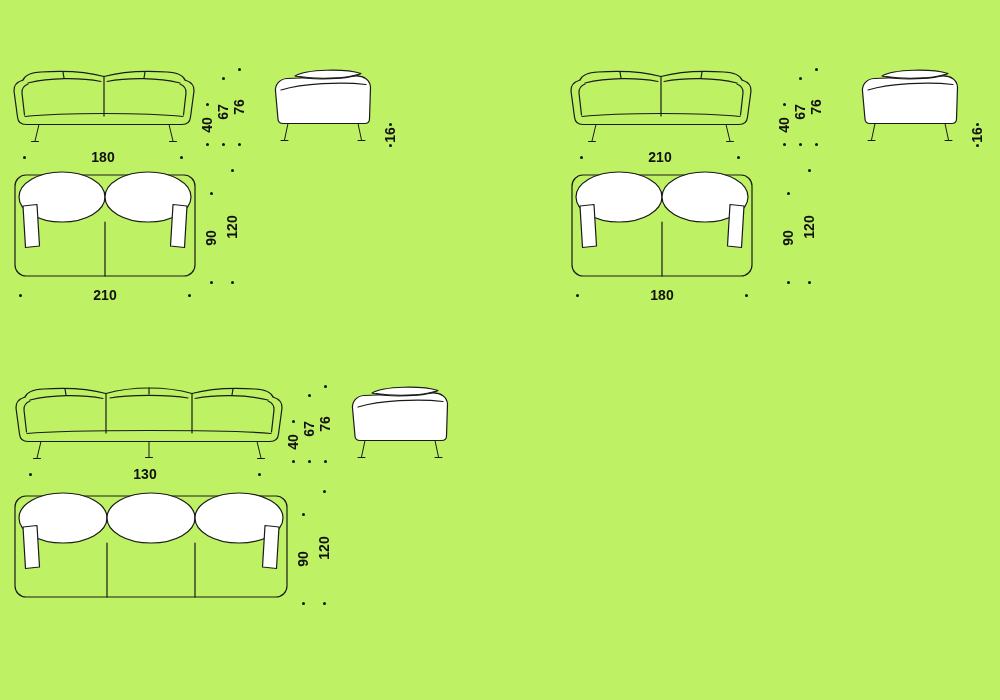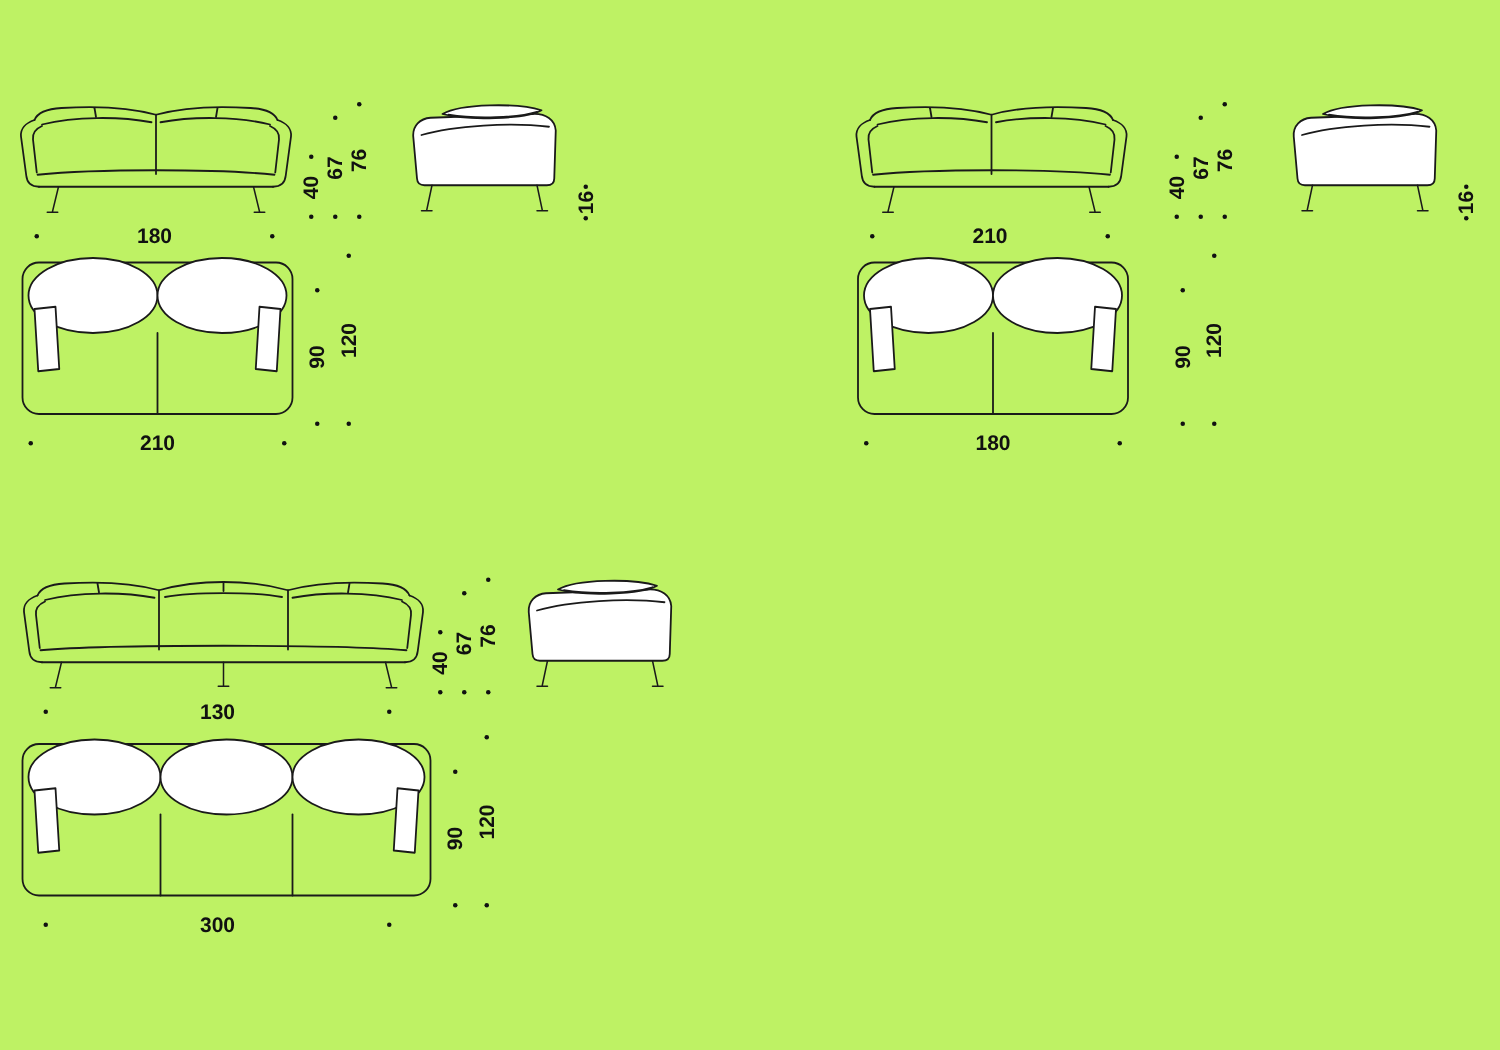--- a/index.html
+++ b/index.html
@@ -232,23 +232,20 @@
       <rect x="3" y="7" width="272" height="101" rx="11"></rect>
       <ellipse cx="51" cy="29" rx="44" ry="25" fill="#ffffff"></ellipse>
       <ellipse cx="139" cy="29" rx="44" ry="25" fill="#ffffff"></ellipse>
       <ellipse cx="227" cy="29" rx="44" ry="25" fill="#ffffff"></ellipse>
       <path d="M95,54 L95,108"></path>
         <path d="M183,54 L183,108"></path>
       <path d="M11,38 L25,36.5 L27.5,78 L13.5,79.5 Z" fill="#ffffff"></path>
       <path d="M267,38 L253,36.5 L250.5,78 L264.5,79.5 Z" fill="#ffffff"></path>
     </g>
   </svg>
-  <div class="hdim" style="left:30px; top:608px; width:230px;">
-    <span class="hlabel">300</span>
-  </div>
   <div class="vdim" style="left:296px; top:514px; height:90px;">
     <span class="vlabel">90</span>
   </div>
   <div class="vdim" style="left:317px; top:491px; height:113px;">
     <span class="vlabel">120</span>
   </div>
 
 </div>
 
 </body></html>

